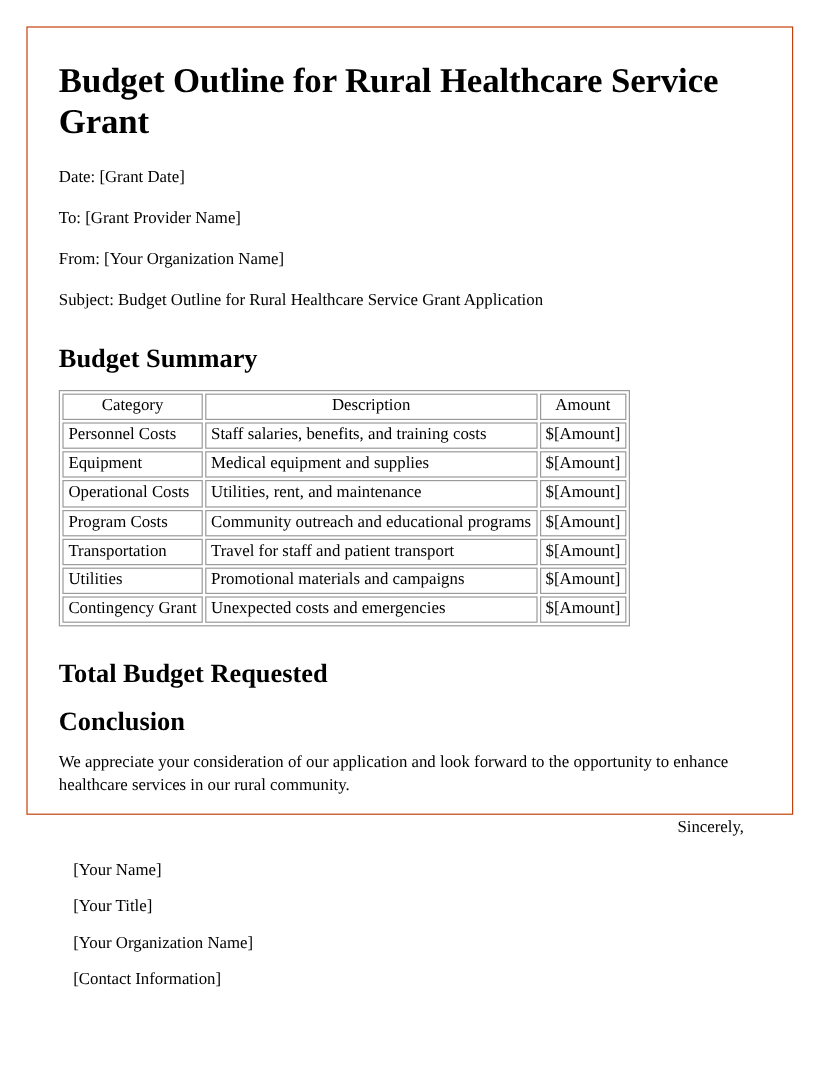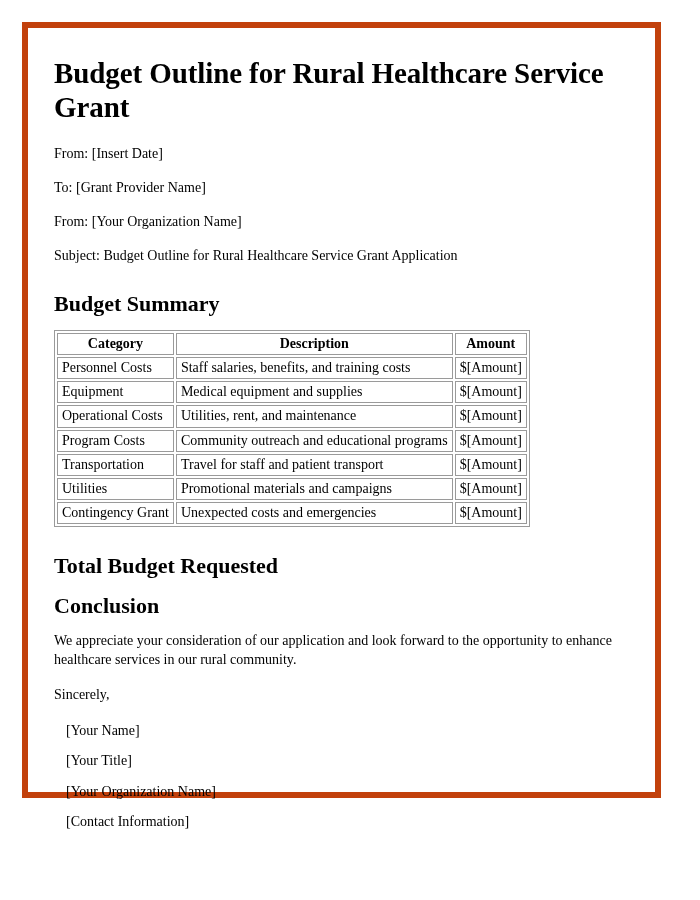--- a/index.html
+++ b/index.html
@@ -13,22 +13,22 @@
     font-family: "Liberation Serif", "DejaVu Serif", serif;
     color: #000000;
     overflow: hidden;
   }
 
   .page-frame {
     position: absolute;
     left: 22px;
     top: 22px;
     width: 639px;
-    height: 776px;
-    border: 6px solid #c2410c;
+    height: 657px;
+    border: 1px solid #c2410c;
     background: #ffffff;
     box-sizing: border-box;
   }
 
   .page-content {
     padding: 28px 40px 0 26px;
   }
 
   h1.doc-title {
     font-size: 29px;
@@ -67,21 +67,21 @@
   table.budget-table th,
   table.budget-table td {
     border: 1px solid #9a9a9a;
     padding: 1px 4px;
     line-height: 1.3;
     vertical-align: middle;
     white-space: nowrap;
   }
 
   table.budget-table th {
-    font-weight: bold;
+    font-weight: normal;
     text-align: center;
   }
 
   table.budget-table td {
     text-align: left;
     font-weight: normal;
   }
 
   .total-amount {
     font-size: 14px;
@@ -94,40 +94,41 @@
     font-size: 14px;
     line-height: 1.35;
     margin: 0 0 16px 0;
     max-width: 570px;
   }
 
   .closing-line {
     font-size: 14px;
     line-height: 1.3;
     margin: 0 0 18px 0;
+    text-align: right;
   }
 
   .signature-block {
     font-size: 14px;
     line-height: 1.32;
   }
   .signature-block div {
     margin: 12px;
   }
 </style>
 </head>
 <body>
 
 <div class="page-frame">
   <div class="page-content">
 
     <h1 class="doc-title">Budget Outline for Rural Healthcare Service Grant</h1>
 
     <div>
-      <p class="meta-line">From: [Insert Date]</p>
+      <p class="meta-line">Date: [Grant Date]</p>
       <p class="meta-line">To: [Grant Provider Name]</p>
       <p class="meta-line">From: [Your Organization Name]</p>
       <p class="meta-line">Subject: Budget Outline for Rural Healthcare Service Grant Application</p>
     </div>
 
     <h2 class="section-heading">Budget Summary</h2>
 
     <table class="budget-table">
       <thead>
         <tr>

